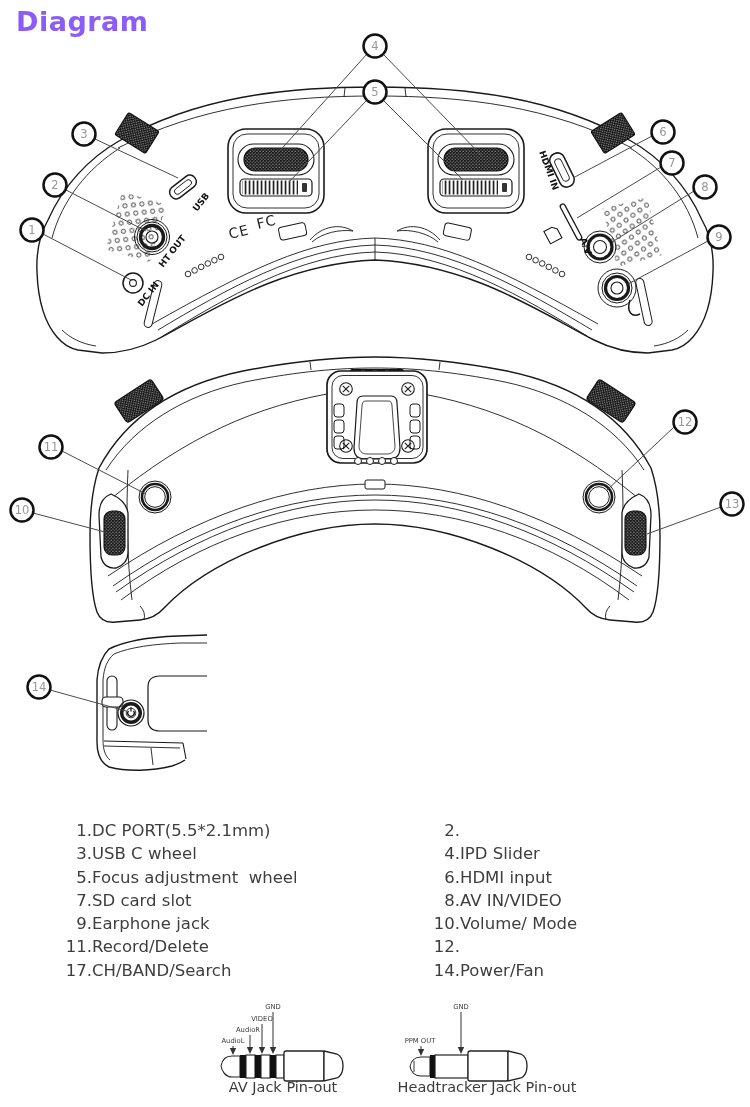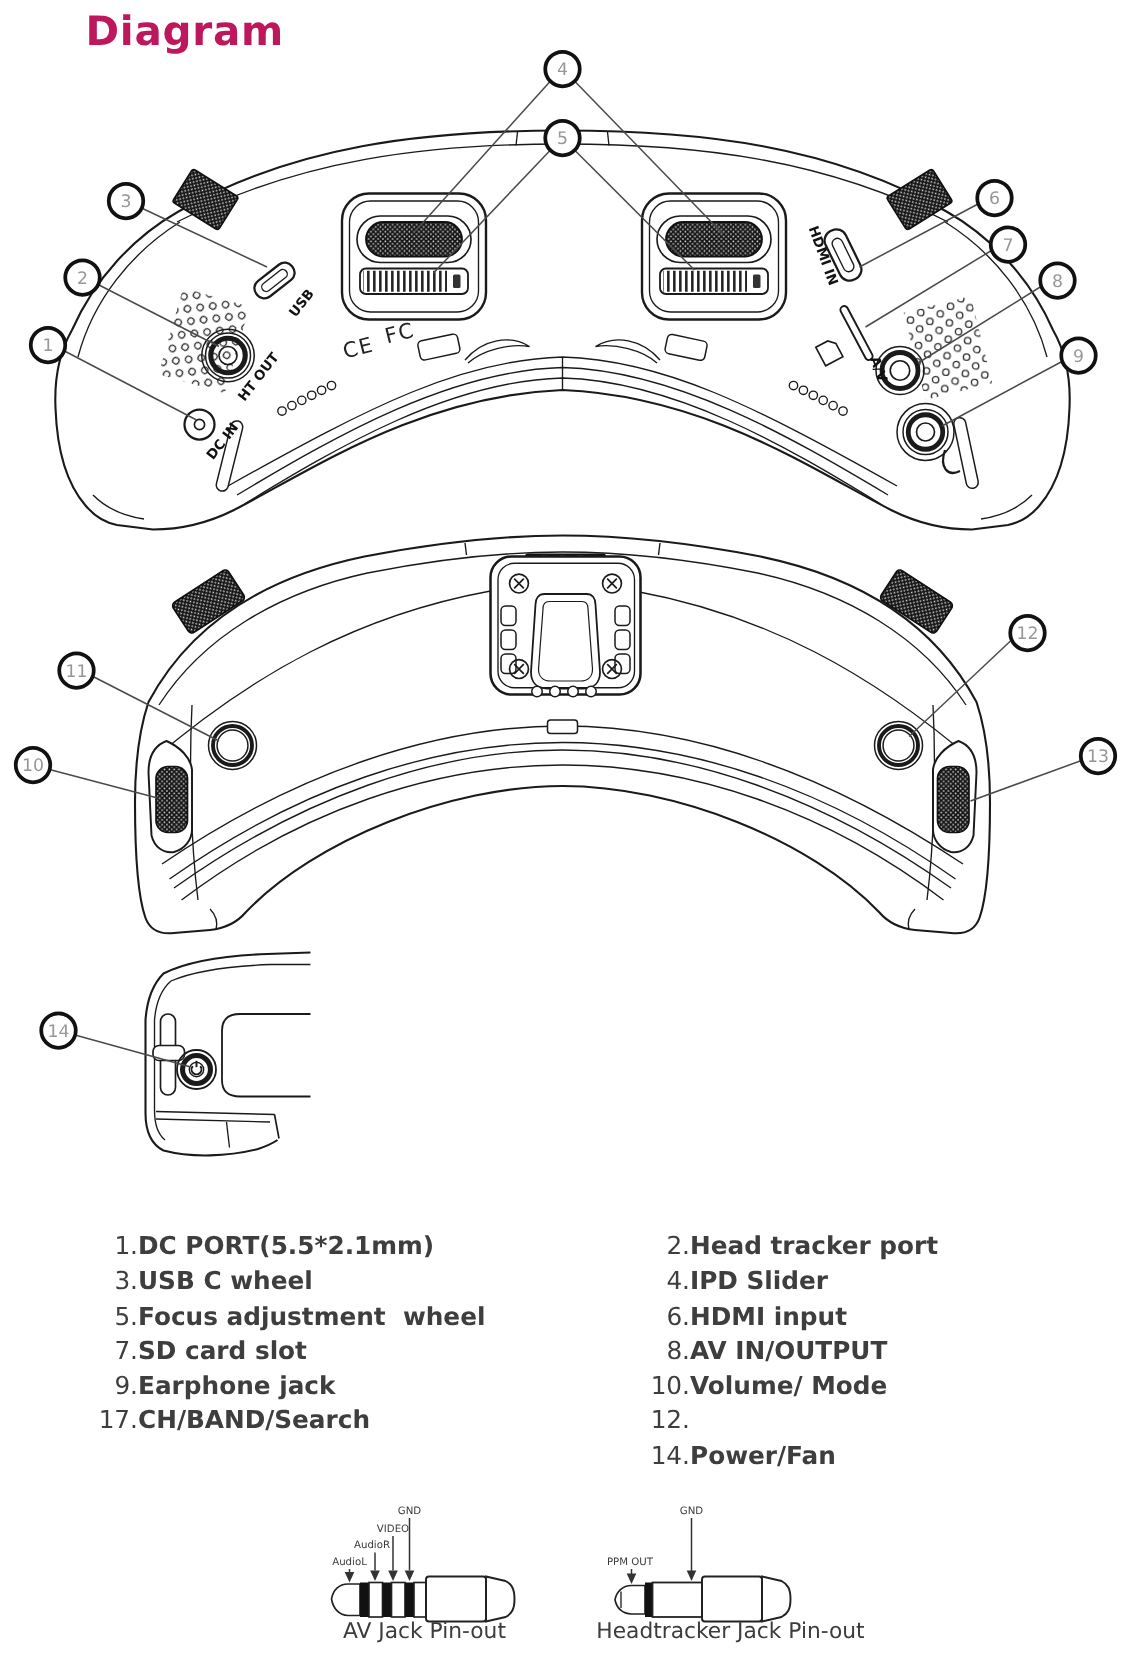--- a/index.html
+++ b/index.html
@@ -1,27 +1,27 @@
 <!DOCTYPE html>
 <html><head>
 <meta charset="utf-8">
 <style>
   html,body{margin:0;padding:0;background:#fff;}
   .page{position:relative;width:750px;height:1107px;background:#fff;overflow:hidden;
         font-family:"DejaVu Sans",sans-serif;}
   .title{position:absolute;left:16px;top:6px;font-size:27px;font-weight:bold;
-         color:#be185d;letter-spacing:0.5px;margin-left:41px;}
+         color:#8b5cf6;letter-spacing:0.5px;}
   svg.art{position:absolute;left:0;top:0;}
   .legend{position:absolute;top:819px;left:0;width:750px;color:#3e3e3e;font-size:16.5px;}
   .lcol{position:absolute;top:0;}
   .lcol.left{left:60px;width:330px;}
   .lcol.right{left:428px;width:320px;}
   .lrow{display:flex;line-height:23.3px;height:23.3px;}
   .lnum{width:32px;text-align:right;flex:0 0 32px;}
-  .llabel{white-space:pre;font-weight:bold;}
+  .llabel{white-space:pre;}
   text{font-family:"DejaVu Sans",sans-serif;}
   .portlab{font-size:9px;font-weight:bold;fill:#111;}
   .cert{font-size:14px;fill:#222;letter-spacing:1px;}
   .pinlab{font-size:6.8px;fill:#3a3a3a;}
   .caption{font-size:14.5px;fill:#3c3c3c;}
   .callout-n{font-size:11.5px;fill:#979797;}
   .ln{stroke:#4a4a4a;stroke-width:1;fill:none;}
 </style>
 </head>
 <body>
@@ -413,40 +413,43 @@
         </div>
       <div class="lrow">
           <span class="lnum">7.</span>
           <span class="llabel">SD card slot</span>
         </div>
       <div class="lrow">
           <span class="lnum">9.</span>
           <span class="llabel">Earphone jack</span>
         </div>
       <div class="lrow">
+          <span class="lnum">11.</span>
+          <span class="llabel">Record/Delete</span>
+        </div>
+      <div class="lrow">
           <span class="lnum">17.</span>
           <span class="llabel">CH/BAND/Search</span>
         </div>
     </div>
     <div class="lcol right">
       <div class="lrow">
           <span class="lnum">2.</span>
-          <span class="llabel">Head tracker port</span>
         </div>
       <div class="lrow">
           <span class="lnum">4.</span>
           <span class="llabel">IPD Slider</span>
         </div>
       <div class="lrow">
           <span class="lnum">6.</span>
           <span class="llabel">HDMI input</span>
         </div>
       <div class="lrow">
           <span class="lnum">8.</span>
-          <span class="llabel">AV IN/OUTPUT</span>
+          <span class="llabel">AV IN/VIDEO</span>
         </div>
       <div class="lrow">
           <span class="lnum">10.</span>
           <span class="llabel">Volume/ Mode</span>
         </div>
       <div class="lrow">
           <span class="lnum">12.</span>
         </div>
       <div class="lrow">
           <span class="lnum">14.</span>

